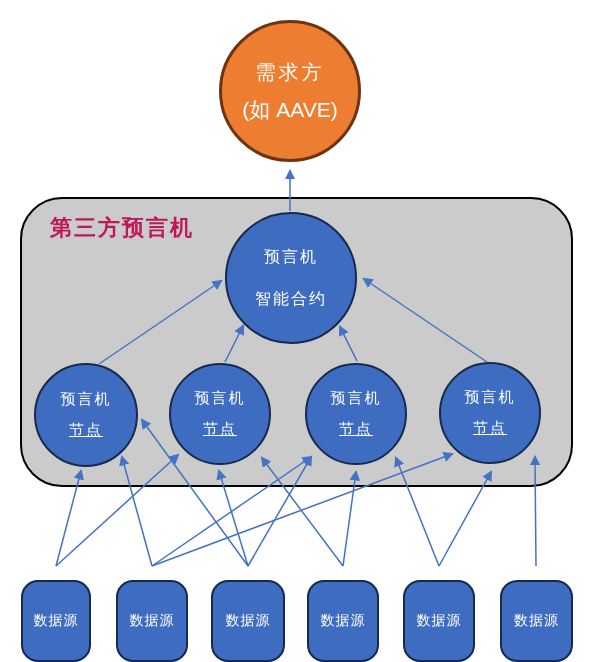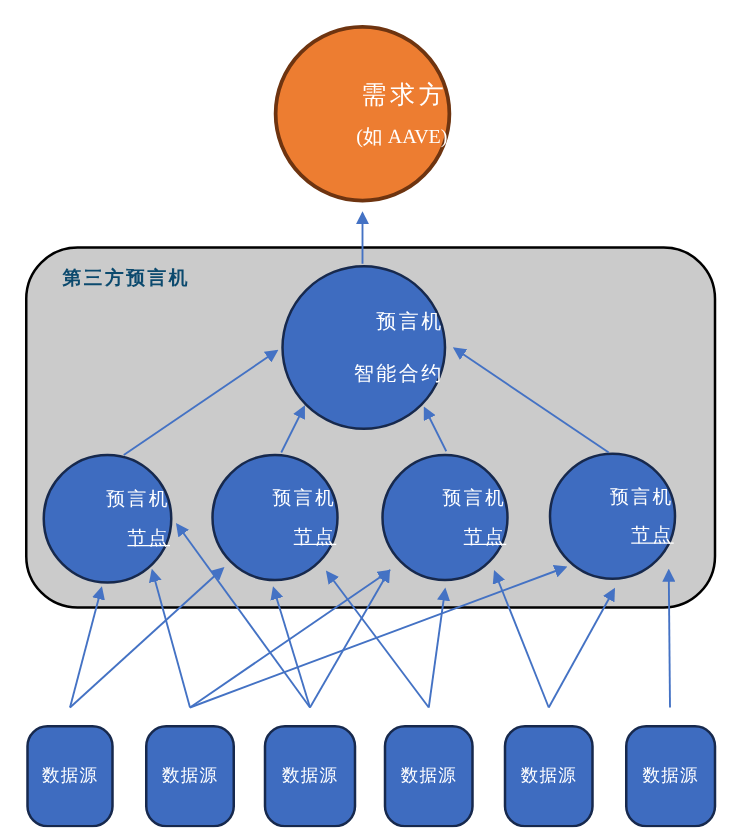--- a/index.html
+++ b/index.html
@@ -24,45 +24,45 @@
     left: 20px; top: 197px;
     width: 553px; height: 290px;
     background: var(--panel-fill, #cbcbcb);
     border: 2px solid var(--panel-border, #000000);
     border-radius: 42px;
     z-index: 1;
   }
   .panel-title {
     position: absolute;
     left: 28px; top: 14px;
-    font-size: 15px;
+    font-size: 22px;
     font-weight: 600;
     letter-spacing: 2px;
-    color: #0c4a6e;
+    color: #be185d;
     white-space: nowrap;
   }
   .circle {
     position: absolute;
     border-radius: 50%;
     display: flex;
     flex-direction: column;
-    align-items: flex-end;
+    align-items: center;
     justify-content: center;
     text-align: center;
     color: #ffffff;
     z-index: 2;
   }
   .demand {
     left: 219px; top: 20px;
     width: 142px; height: 142px;
     background: var(--demand-fill, #ed7d31);
     border: 3px solid var(--demand-border, #6e3410);
   }
   .demand .t1 { font-size: 20px; letter-spacing: 3px; }
-  .demand .t2 { font-size: 16px; margin-top: 10px; font-family: Liberation Serif, serif; }
+  .demand .t2 { font-size: 21px; margin-top: 10px; }
   .contract {
     left: 225px; top: 212px;
     width: 132px; height: 132px;
     background: var(--node-fill, #3e6cc0);
     border: 2px solid var(--node-border, #17294d);
   }
   .contract .t1, .contract .t2 { font-size: 16px; letter-spacing: 2px; }
   .contract .t2 { margin-top: 21px; }
   .node {
     width: 104px; height: 104px;

